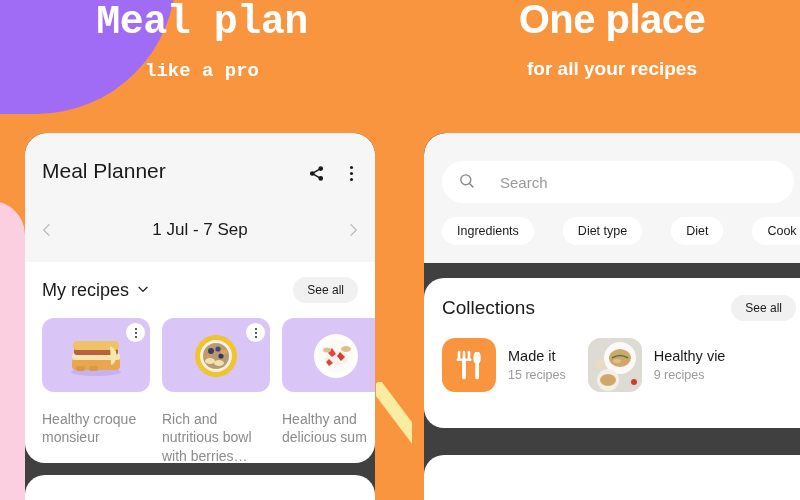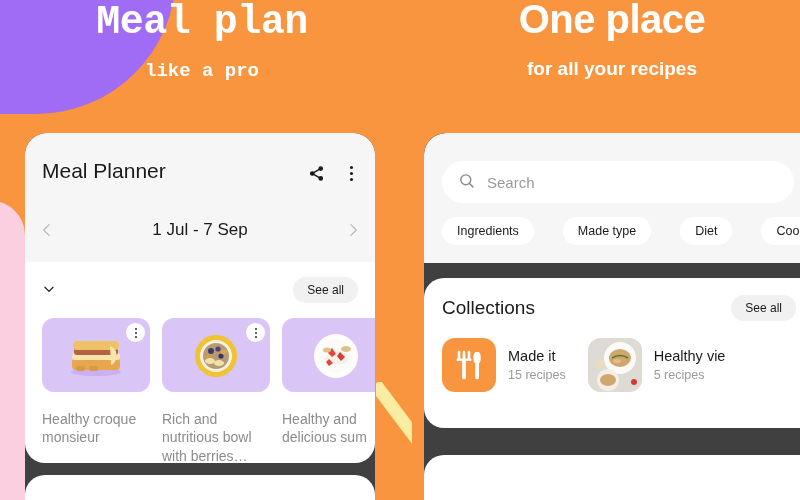--- a/index.html
+++ b/index.html
@@ -207,21 +207,21 @@
     border-radius: 22px 0 0 0;
   }
   .search-box {
     position: absolute;
     left: 18px; top: 28px;
     width: 352px; height: 42px;
     background: #ffffff;
     border-radius: 21px;
     display: flex; align-items: center;
     padding: 0 16px;
-    gap: 12px;
+    gap: 25px;
   }
   .search-ph { font-size: 15px; color: #9a9a9a; }
   .chips {
     position: absolute;
     left: 18px; top: 84px;
     display: flex; gap: 29px;
     white-space: nowrap;
   }
   .chip {
     background: #ffffff;
@@ -326,20 +326,21 @@
             <svg width="16" height="16" viewBox="0 0 24 24" fill="none" stroke="#bdbdbd" stroke-width="2" stroke-linecap="round" stroke-linejoin="round">
               <polyline points="9 4 17 12 9 20"></polyline>
             </svg>
           </div>
         </div>
       </div>
 
       <div class="recipes-sec">
         <div class="recipes-head">
           <div class="recipes-title">
+            <span>My recipes</span>
             <span>
               <svg width="14" height="14" viewBox="0 0 24 24" fill="none" stroke="#1a1a1a" stroke-width="2" stroke-linecap="round" stroke-linejoin="round">
                 <polyline points="5 9 12 16 19 9"></polyline>
               </svg>
             </span>
           </div>
           <div class="see-all">See all</div>
         </div>
 
         <div class="thumb-row">
@@ -424,21 +425,21 @@
           <svg width="17" height="17" viewBox="0 0 24 24" fill="none" stroke="#8a8a8a" stroke-width="2" stroke-linecap="round">
             <circle cx="11" cy="11" r="7"></circle>
             <line x1="16.2" y1="16.2" x2="21" y2="21"></line>
           </svg>
         </span>
         <span class="search-ph">Search</span>
       </div>
 
       <div class="chips">
         <div class="chip">Ingredients</div>
-        <div class="chip">Made type</div>
+        <div class="chip">Diet type</div>
         <div class="chip">Diet</div>
         <div class="chip">Cook ti</div>
       </div>
     </div>
 
     <div class="coll-card">
       <div class="coll-head">
         <div class="coll-title">Collections</div>
         <div class="see-all">See all</div>
       </div>
@@ -468,21 +469,21 @@
               <path d="M24 20 q8 -5 16 0" stroke="#4e7a36" stroke-width="1.6" fill="none"></path>
               <ellipse cx="29" cy="23" rx="4" ry="2" fill="#e0be85"></ellipse>
               <circle cx="12" cy="26" r="5" fill="#e8dcc3"></circle>
               <circle cx="20" cy="42" r="11" fill="#f3efe6"></circle>
               <ellipse cx="20" cy="42" rx="8" ry="6" fill="#d0a86e"></ellipse>
               <circle cx="46" cy="44" r="3" fill="#cf3a32"></circle>
             </svg>
           </div>
           <div>
             <div class="coll-name">Healthy vie</div>
-            <div class="coll-count">5 recipes</div>
+            <div class="coll-count">9 recipes</div>
           </div>
         </div>
 
       </div>
     </div>
 
     <div class="right-bottom"></div>
   </div>
 
 </div>

